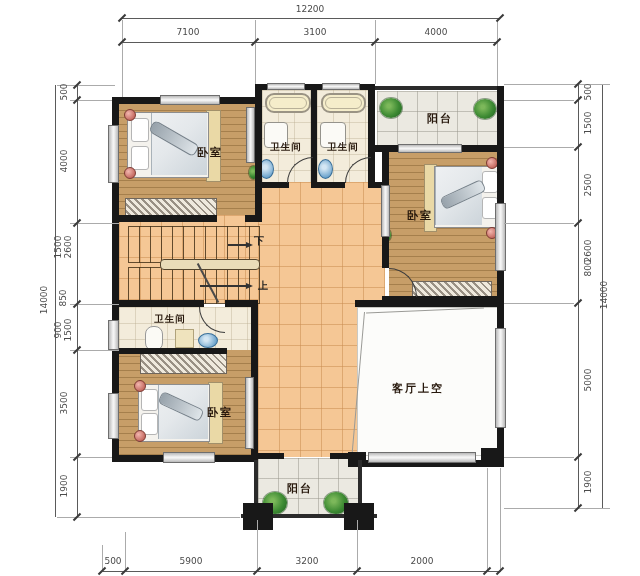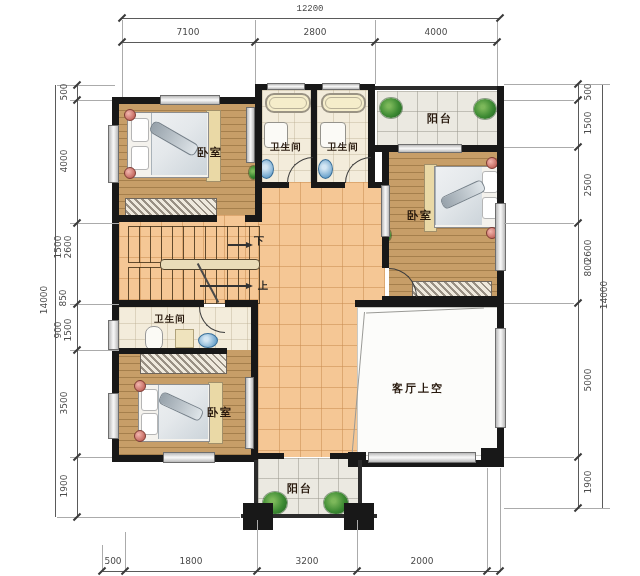--- a/index.html
+++ b/index.html
@@ -262,23 +262,23 @@
   <div class="tick" style="left:573px;top:302px;"></div>
   <div class="tick" style="left:573px;top:456px;"></div>
   <div class="tick" style="left:573px;top:507px;"></div>
   <div class="tick" style="left:97px;top:570px;"></div>
   <div class="tick" style="left:120px;top:570px;"></div>
   <div class="tick" style="left:252px;top:570px;"></div>
   <div class="tick" style="left:352px;top:570px;"></div>
   <div class="tick" style="left:482px;top:570px;"></div>
   <div class="tick" style="left:495px;top:570px;"></div>
 
-  <div class="dlab" style="left:310px;top:9px;font-family:Liberation Mono, monospace;">12200</div>
+  <div class="dlab" style="left:310px;top:9px;">12200</div>
   <div class="dlab" style="left:188px;top:32px;">7100</div>
-  <div class="dlab" style="left:315px;top:32px;">2800</div>
+  <div class="dlab" style="left:315px;top:32px;">3100</div>
   <div class="dlab" style="left:436px;top:32px;">4000</div>
 
   <div class="dlabv" style="left:44px;top:300px;">14000</div>
   <div class="dlabv" style="left:64px;top:92px;">500</div>
   <div class="dlabv" style="left:64px;top:161px;">4000</div>
   <div class="dlabv" style="left:58px;top:247px;">1500</div>
   <div class="dlabv" style="left:68px;top:247px;">2600</div>
   <div class="dlabv" style="left:63px;top:298px;">850</div>
   <div class="dlabv" style="left:58px;top:330px;">900</div>
   <div class="dlabv" style="left:68px;top:330px;">1500</div>
@@ -288,17 +288,17 @@
   <div class="dlabv" style="left:588px;top:92px;">500</div>
   <div class="dlabv" style="left:588px;top:123px;">1500</div>
   <div class="dlabv" style="left:588px;top:185px;">2500</div>
   <div class="dlabv" style="left:588px;top:251px;">2600</div>
   <div class="dlabv" style="left:588px;top:268px;">800</div>
   <div class="dlabv" style="left:588px;top:380px;">5000</div>
   <div class="dlabv" style="left:588px;top:482px;">1900</div>
   <div class="dlabv" style="left:604px;top:295px;">14000</div>
 
   <div class="dlab" style="left:113px;top:561px;">500</div>
-  <div class="dlab" style="left:191px;top:561px;">1800</div>
+  <div class="dlab" style="left:191px;top:561px;">5900</div>
   <div class="dlab" style="left:307px;top:561px;">3200</div>
   <div class="dlab" style="left:422px;top:561px;">2000</div>
 
 </div>
 
 </body></html>

